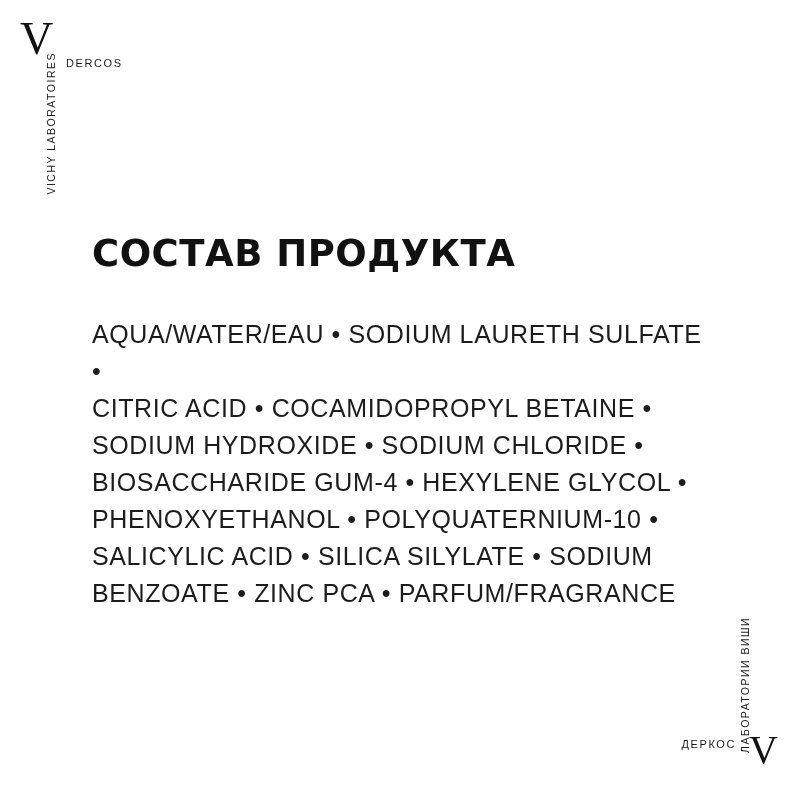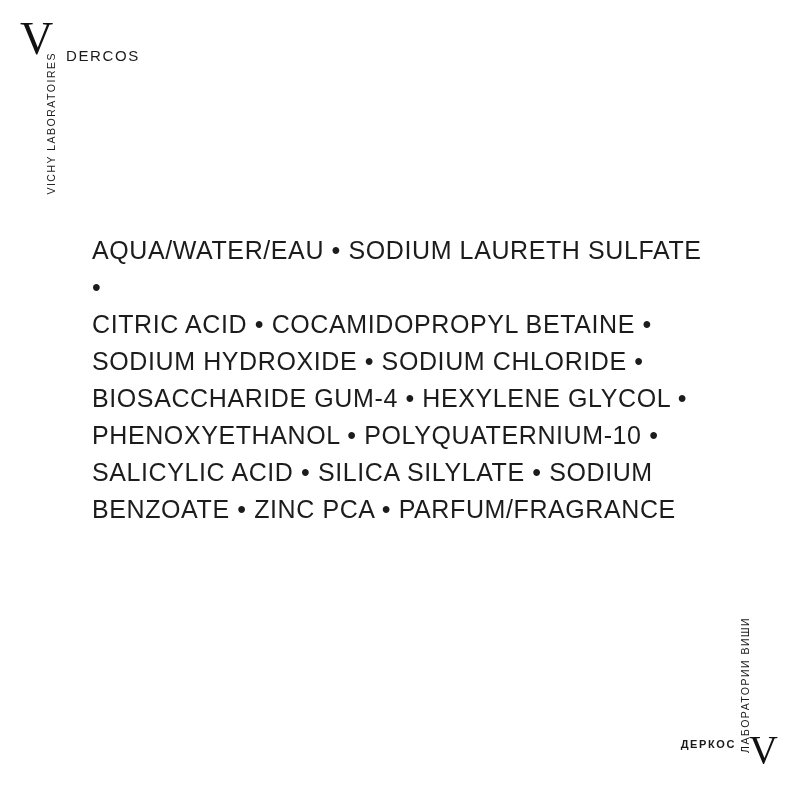--- a/index.html
+++ b/index.html
@@ -36,22 +36,22 @@
     font-family: "Liberation Serif", serif;
     font-size: 46px;
     line-height: 46px;
     letter-spacing: 0px;
     color: #111111;
     font-weight: 400;
   }
   .brand-dercos-tl {
     position: absolute;
     left: 48px;
-    top: 31px;
-    font-size: 15px;
+    top: 41px;
+    font-size: 11px;
     letter-spacing: 1.6px;
     color: #1a1a1a;
     font-weight: 400;
   }
   .brand-vertical-tl {
     position: absolute;
     left: -52px;
     top: 115px;
     width: 170px;
     text-align: right;
@@ -82,21 +82,20 @@
     font-weight: 400;
   }
   .brand-dercos-br {
     position: absolute;
     right: 46px;
     bottom: 34px;
     font-size: 11px;
     letter-spacing: 1.6px;
     color: #1a1a1a;
     white-space: nowrap;
-    font-weight: bold;
   }
   .brand-vertical-br {
     position: absolute;
     right: -58px;
     bottom: 120px;
     width: 190px;
     text-align: left;
     font-size: 10.5px;
     letter-spacing: 1.5px;
     color: #1a1a1a;
@@ -137,20 +136,21 @@
 
 <div class="page">
 
   <div class="brand-tl">
     <div class="logo-v">V</div>
     <div class="brand-dercos-tl">DERCOS</div>
     <div class="brand-vertical-tl">VICHY LABORATOIRES</div>
   </div>
 
   <div class="content">
+    <h1 class="heading">СОСТАВ ПРОДУКТА</h1>
     <p class="ingredients">AQUA/WATER/EAU  •  SODIUM LAURETH SULFATE  •
 CITRIC ACID  •  COCAMIDOPROPYL BETAINE  •
 SODIUM HYDROXIDE  •  SODIUM CHLORIDE  •
 BIOSACCHARIDE GUM-4  •  HEXYLENE GLYCOL  •
 PHENOXYETHANOL  •  POLYQUATERNIUM-10  •
 SALICYLIC ACID  •  SILICA SILYLATE  •  SODIUM
 BENZOATE  •  ZINC PCA  •  PARFUM/FRAGRANCE</p>
   </div>
 
   <div class="brand-br">

